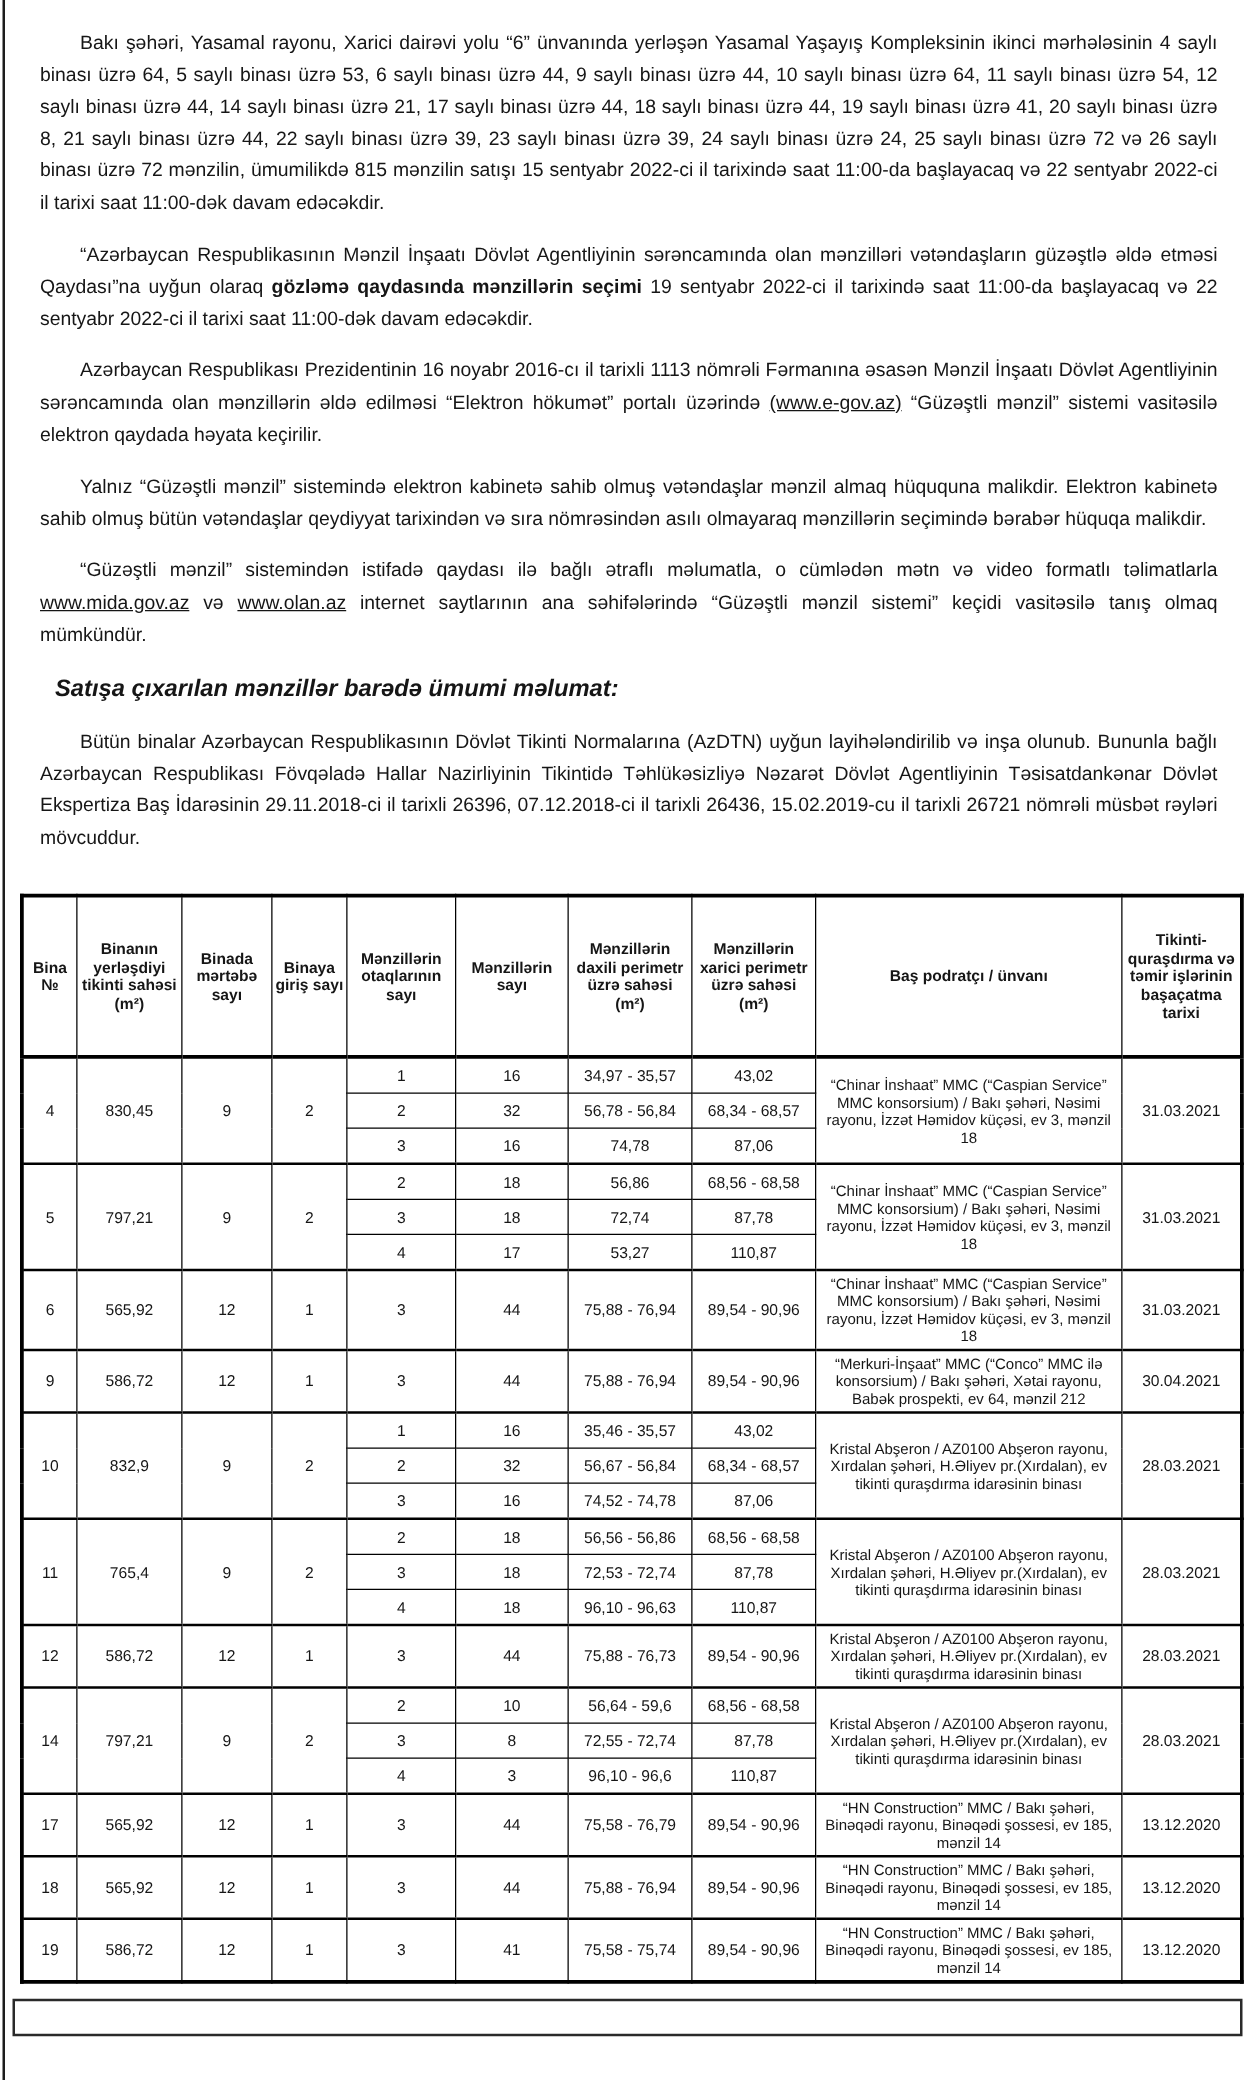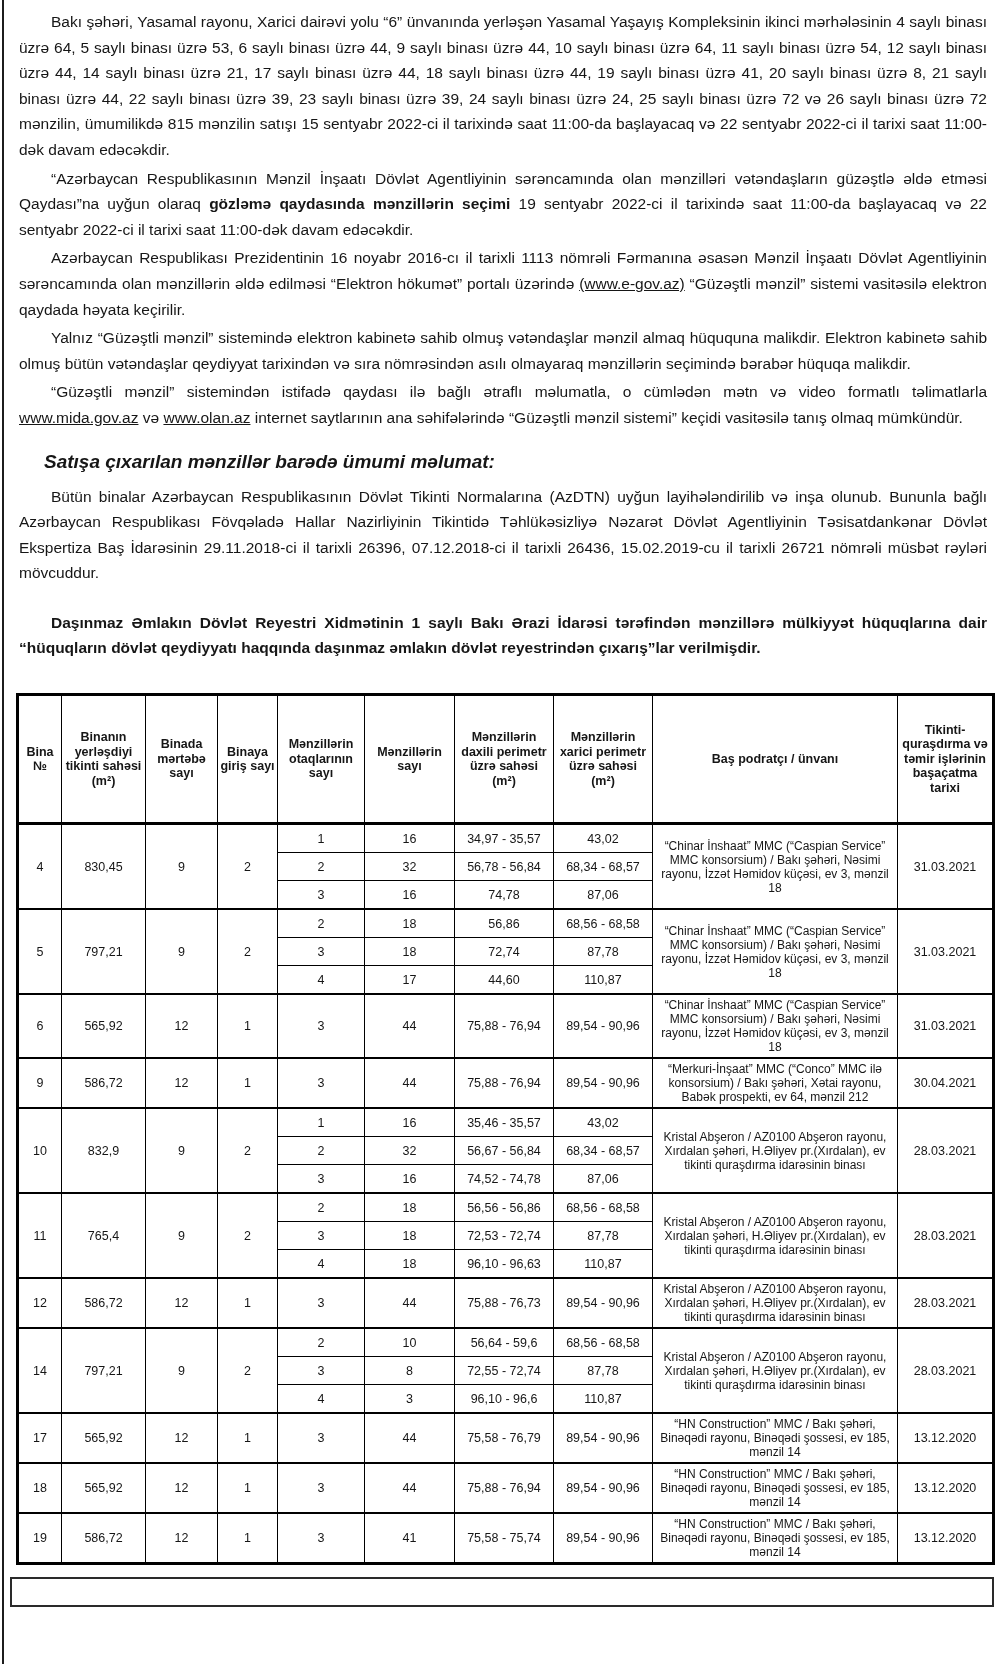--- a/index.html
+++ b/index.html
@@ -9,21 +9,21 @@
     overflow:hidden;
     background:#fff;
     font-family:"Liberation Sans","DejaVu Sans",sans-serif;
     color:#161616;
   }
   .left-rule{
     position:absolute;left:2px;top:0;height:1664px;width:2px;background:#1c1c1c;
   }
   .content{padding:6px 10px 0 16px;}
   .para{
-    margin:3px;
+    margin:16px;
     text-align:justify;
     text-indent:32px;
     font-size:15.5px;
     line-height:25.6px;
   }
   .bold-para{font-weight:bold;margin-top:24px;}
   .u{text-decoration:underline;}
   b{font-weight:bold;}
   .heading{
     margin:18px 0 9px 0;
@@ -90,21 +90,20 @@
 
     <p class="para"><span>Yalnız “Güzəştli mənzil” sistemində elektron kabinetə sahib olmuş vətəndaşlar mənzil almaq hüququna malikdir. Elektron kabinetə sahib olmuş bütün vətəndaşlar qeydiyyat tarixindən və sıra nömrəsindən asılı olmayaraq mənzillərin seçimində bərabər hüquqa malikdir.</span></p>
 
     <p class="para"><span>“Güzəştli mənzil” sistemindən istifadə qaydası ilə bağlı ətraflı məlumatla, o cümlədən mətn və video formatlı təlimatlarla </span><span class="u">www.mida.gov.az</span><span> və </span><span class="u">www.olan.az</span><span> internet saytlarının ana səhifələrində “Güzəştli mənzil sistemi” keçidi vasitəsilə tanış olmaq mümkündür.</span></p>
 
     <h2 class="heading">Satışa çıxarılan mənzillər barədə ümumi məlumat:</h2>
 
 
     <p class="para"><span>Bütün binalar Azərbaycan Respublikasının Dövlət Tikinti Normalarına (AzDTN) uyğun layihələndirilib və inşa olunub. Bununla bağlı Azərbaycan Respublikası Fövqəladə Hallar Nazirliyinin Tikintidə Təhlükəsizliyə Nəzarət Dövlət Agentliyinin Təsisatdankənar Dövlət Ekspertiza Baş İdarəsinin 29.11.2018-ci il tarixli 26396, 07.12.2018-ci il tarixli 26436, 15.02.2019-cu il tarixli 26721 nömrəli müsbət rəyləri mövcuddur.</span></p>
 
-    <p class="para bold-para"><span>Daşınmaz Əmlakın Dövlət Reyestri Xidmətinin 1 saylı Bakı Ərazi İdarəsi tərəfindən mənzillərə mülkiyyət hüquqlarına dair “hüquqların dövlət qeydiyyatı haqqında daşınmaz əmlakın dövlət reyestrindən çıxarış”lar verilmişdir.</span></p>
 
     <table class="apt">
       <colgroup>
           <col style="width: 44px;">
           <col style="width: 84px;">
           <col style="width: 72px;">
           <col style="width: 60px;">
           <col style="width: 87px;">
           <col style="width: 90px;">
           <col style="width: 99px;">
@@ -165,21 +164,21 @@
           </tr>
           <tr class="subrow">
             <td class="unit">3</td>
             <td class="unit">18</td>
             <td class="unit">72,74</td>
             <td class="unit">87,78</td>
           </tr>
           <tr class="subrow">
             <td class="unit">4</td>
             <td class="unit">17</td>
-            <td class="unit">44,60</td>
+            <td class="unit">53,27</td>
             <td class="unit">110,87</td>
           </tr>
           <tr class="group-first">
             <td rowspan="1">6</td>
             <td rowspan="1">565,92</td>
             <td rowspan="1">12</td>
             <td rowspan="1">1</td>
             <td class="unit">3</td>
             <td class="unit">44</td>
             <td class="unit">75,88 - 76,94</td>

